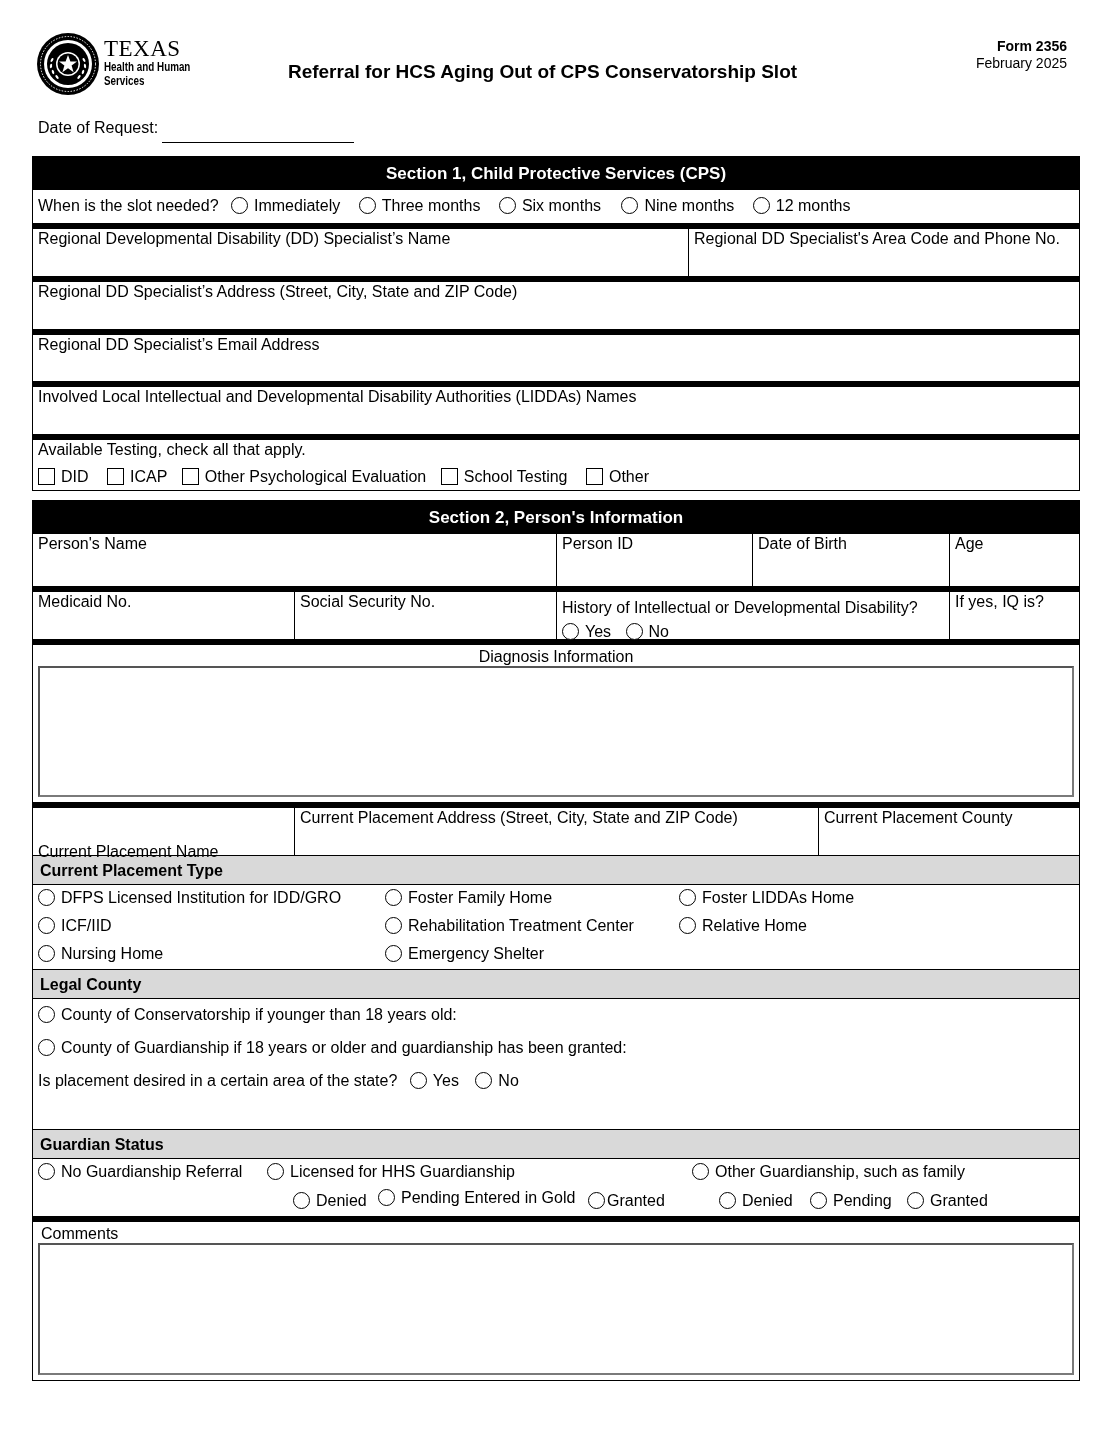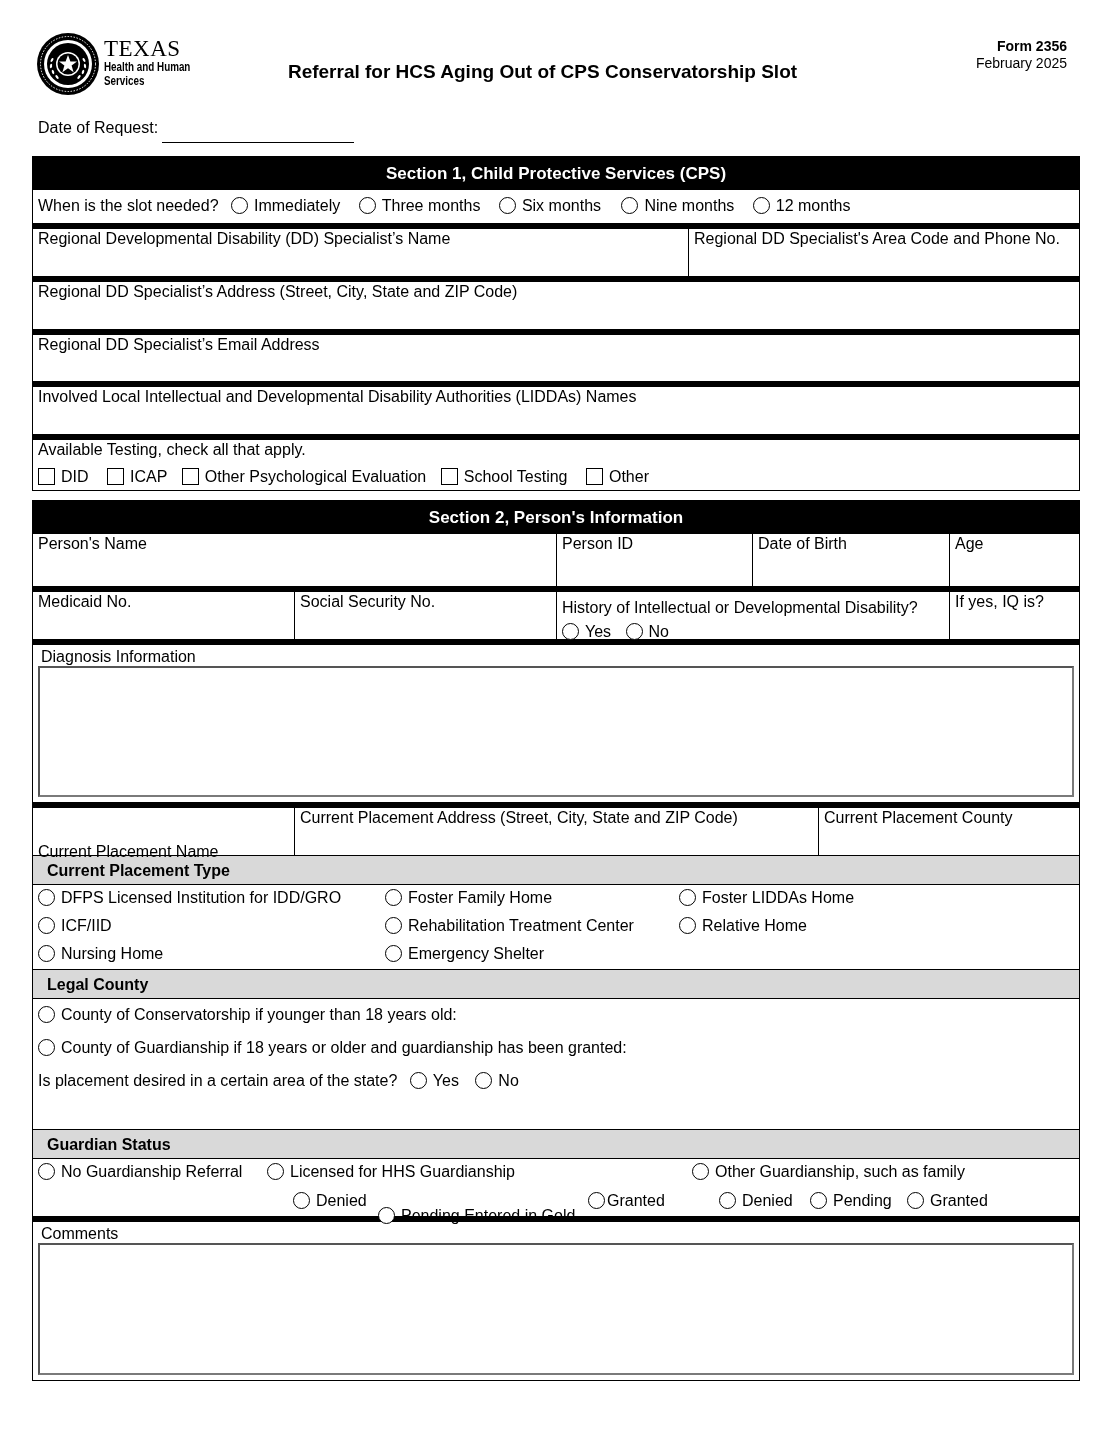--- a/index.html
+++ b/index.html
@@ -16,21 +16,21 @@
   .form-id b { font-weight: bold; }
   .date-row { left: 38px; top: 119px; font-size: 16px; display: flex; align-items: flex-start; }
   .date-line { display: inline-block; width: 192px; border-bottom: 1px solid #000; height: 24px; margin-left: 4px; }
 
   .section { position: absolute; left: 32px; width: 1048px; border: 1px solid #000; }
   .sec-head { background: #000; color: #fff; font-weight: bold; font-size: 17px; text-align: center; height: 33px; line-height: 33px; }
   .row { display: flex; border-top: 6px solid #000000; }
   .row.first { border-top: none; }
   .cell { padding: 0 5px; font-size: 16px; line-height: 19px; }
   .cell + .cell { border-left: 1px solid #000; }
-  .sub-head { background: #d9d9d9; font-weight: bold; font-size: 16px; padding: 4px 14px; height: 29px; line-height: 21px; border-top: 1px solid #000; }
+  .sub-head { background: #d9d9d9; font-weight: bold; font-size: 16px; padding: 4px 7px; height: 29px; line-height: 21px; border-top: 1px solid #000; }
   .radio { display: inline-block; width: 17px; height: 17px; border: 1px solid #000; border-radius: 50%; vertical-align: -3px; margin-right: 6px; background: #fff; }
   .check { display: inline-block; width: 17px; height: 17px; border: 1px solid #000; vertical-align: -3px; margin-right: 6px; background: #fff; }
   .opt { display: inline-block; white-space: nowrap; }
   .textarea-box { margin: 0 5px 5px 5px; border: 2px solid #7a7a7a; border-top-color: #555; border-left-color: #555; background: #fff; }
   .grid3 { display: grid; grid-template-columns: 347px 294px 1fr; row-gap: 10px; padding: 4px 5px 6px 5px; }
   .lines { padding: 4px 5px; }
   .lines > div { height: 33px; line-height: 24px; }
 </style>
 </head>
 <body>
@@ -133,21 +133,21 @@
     <div class="cell" style="width:261px;"><span>Medicaid No.</span></div>
     <div class="cell" style="width:262px;"><span>Social Security No.</span></div>
     <div class="cell" style="width:393px; padding-top:6px;">
       <div style="margin-bottom:5px;">History of Intellectual or Developmental Disability?</div>
       <span class="opt"><span class="radio"></span><span>Yes</span></span>
       <span class="opt" style="margin-left:10px;"><span class="radio"></span><span>No</span></span>
     </div>
     <div class="cell" style="flex:1;"><span>If yes, IQ is?</span></div>
   </div>
 
-  <div class="row" style="flex-direction:column; height:163px;">
+  <div class="row" style="flex-direction:column; height:163px;text-align:center;">
     <div class="cell" style="padding:2px 8px 0 8px;">Diagnosis Information</div>
     <div class="textarea-box" style="height:141px;"></div>
   </div>
 
   <div class="row" style="height:53px;">
     <div class="cell" style="width:261px;margin-top:34px;"><span>Current Placement Name</span></div>
     <div class="cell" style="width:524px;"><span>Current Placement Address (Street, City, State and ZIP Code)</span></div>
     <div class="cell" style="flex:1;"><span>Current Placement County</span></div>
   </div>
 
@@ -173,21 +173,21 @@
       <span class="opt" style="margin-left:12px;"><span class="radio"></span><span>No</span></span>
     </div>
   </div>
 
   <div class="sub-head">Guardian Status</div>
   <div style="border-top:1px solid #000; height:58px; position:relative;">
     <span class="opt abs" style="left:5px; top:4px;"><span class="radio"></span><span>No Guardianship Referral</span></span>
     <span class="opt abs" style="left:234px; top:4px;"><span class="radio"></span><span>Licensed for HHS Guardianship</span></span>
     <span class="opt abs" style="left:659px; top:4px;"><span class="radio"></span><span>Other Guardianship, such as family</span></span>
     <span class="opt abs" style="left:260px; top:33px;"><span class="radio"></span><span>Denied</span></span>
-    <span class="opt abs" style="left:345px; top:48px;"><span class="radio"></span><span>Pending Entered in Gold</span></span>
+    <span class="opt abs" style="left:345px; top:30px;"><span class="radio"></span><span>Pending Entered in Gold</span></span>
     <span class="opt abs" style="left:555px; top:33px;"><span class="radio" style="margin-right:2px;"></span><span>Granted</span></span>
     <span class="opt abs" style="left:686px; top:33px;"><span class="radio"></span><span>Denied</span></span>
     <span class="opt abs" style="left:777px; top:33px;"><span class="radio"></span><span>Pending</span></span>
     <span class="opt abs" style="left:874px; top:33px;"><span class="radio"></span><span>Granted</span></span>
   </div>
 
   <div class="row" style="flex-direction:column; height:164px;">
     <div class="cell" style="padding:2px 8px 0 8px;">Comments</div>
     <div class="textarea-box" style="height:138px;"></div>
   </div>

